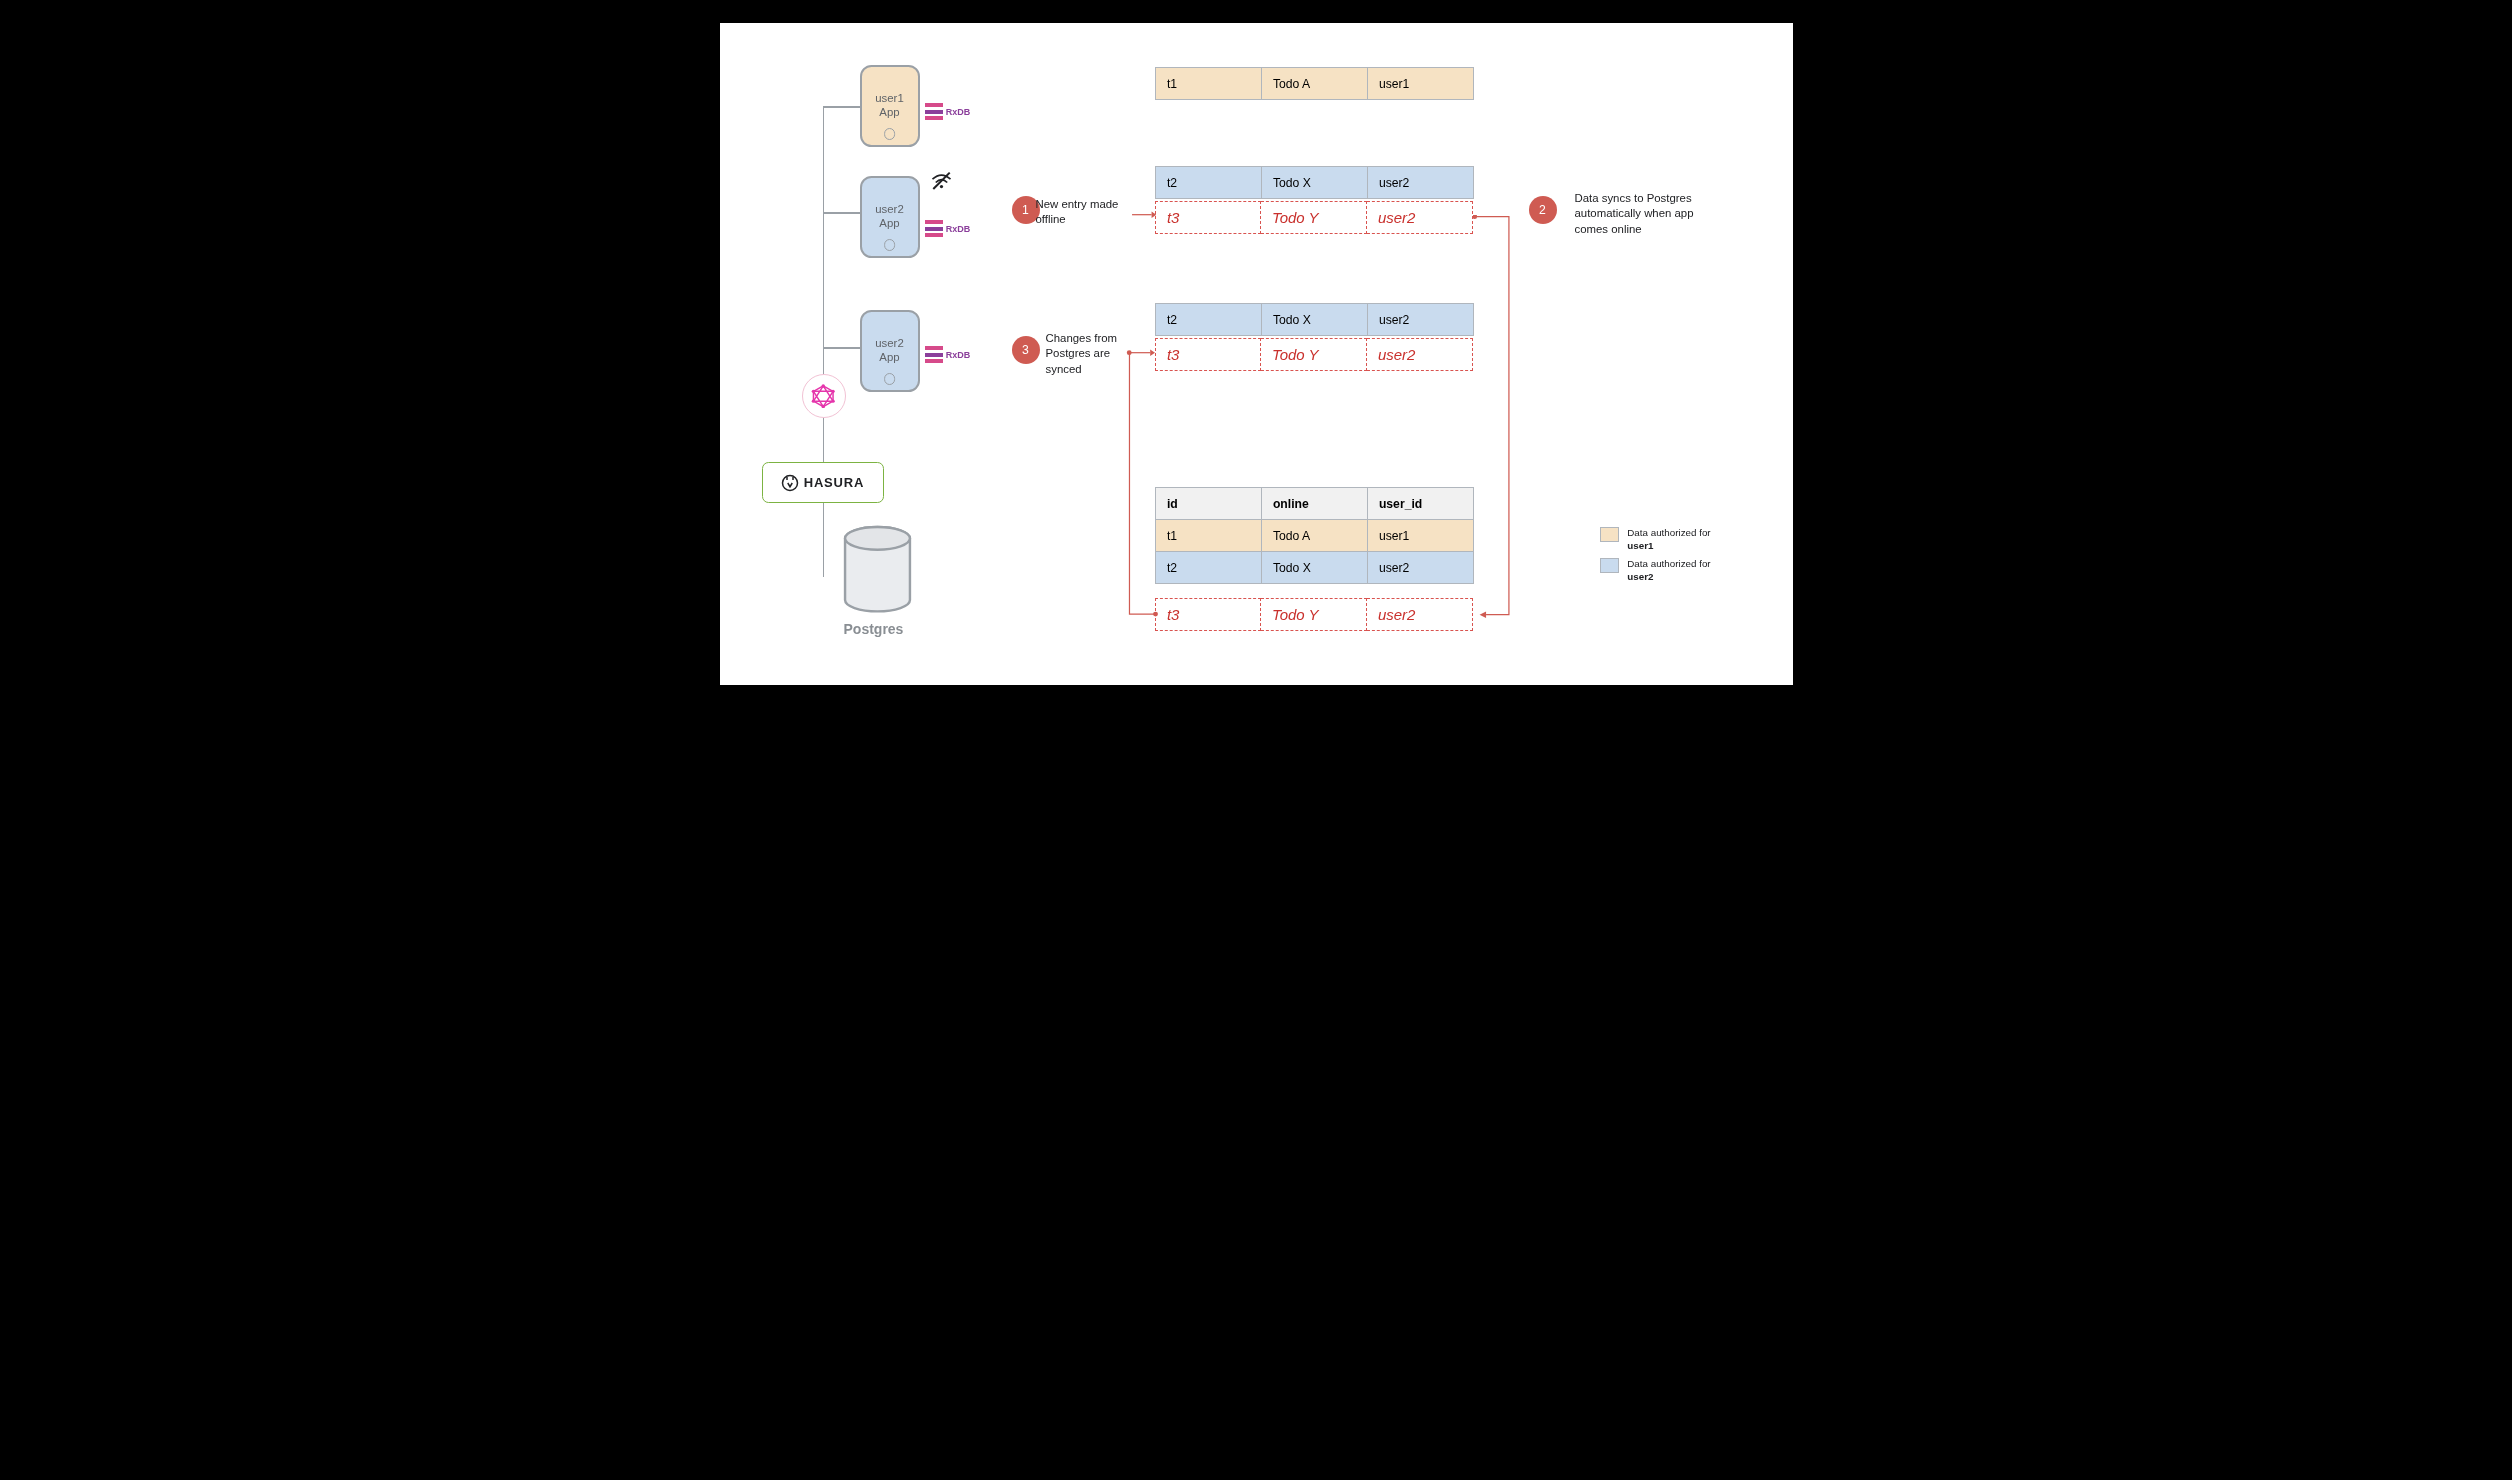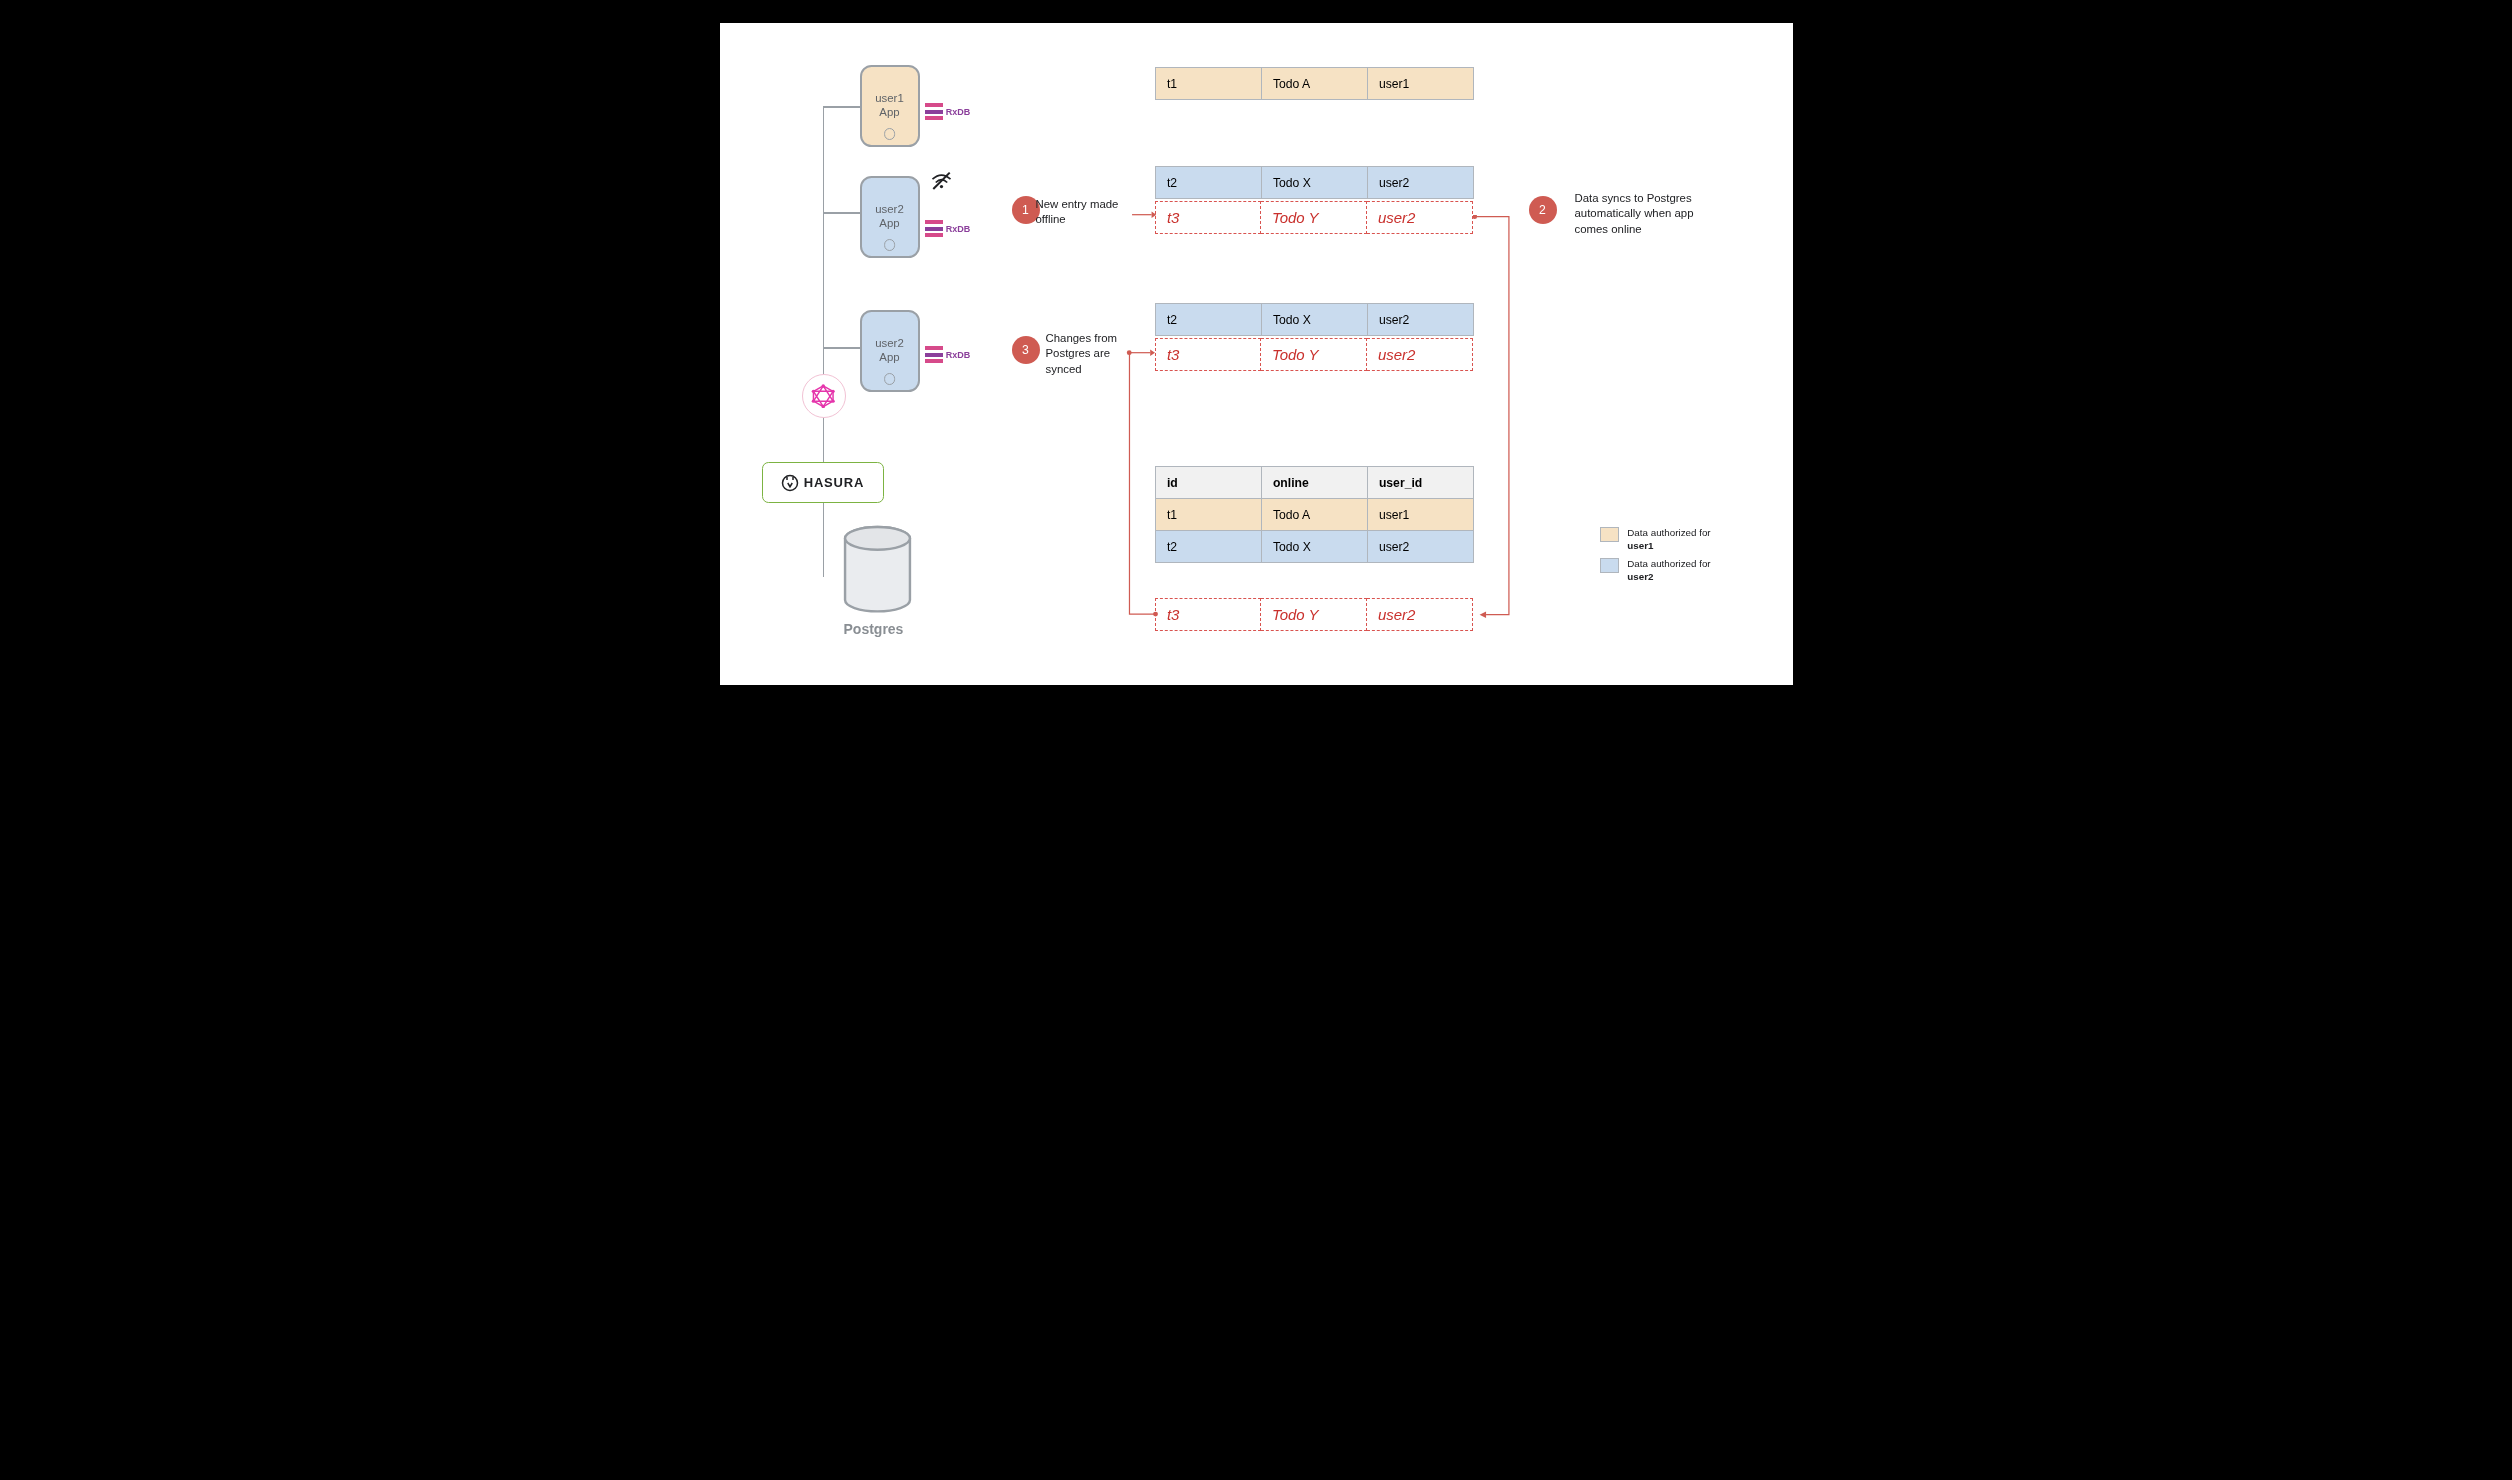--- a/index.html
+++ b/index.html
@@ -305,21 +305,21 @@
     <svg class="arrow" style="left:406px; top:324px; width:29px; height:11.4px;" viewBox="0 0 36 14" width="29" height="11.4">
         <line x1="4" y1="7" x2="30" y2="7" stroke="#cf5b52" stroke-width="1.5"></line>
         <circle cx="4" cy="7" r="3" fill="#cf5b52"></circle>
         <polygon points="30,3 36,7 30,11" fill="#cf5b52"></polygon>
       </svg>
     <svg style="position:absolute; left:406px; top:329px; width:33px; height:280px;" viewBox="0 0 40 344" width="33" height="280">
       <path d="M4 1 L4 322 L36 322" fill="none" stroke="#cf5b52" stroke-width="1.5"></path>
       <circle cx="36" cy="322" r="3" fill="#cf5b52"></circle>
     </svg>
 
-    <table class="tbl" style="left:435px; top:443px;">
+    <table class="tbl" style="left:435px; top:464px;">
       <tbody>
           <tr>
         <th>id</th>
         <th>online</th>
         <th>user_id</th>
       </tr>
       <tr class="u1">
         <td>t1</td>
         <td>Todo A</td>
         <td>user1</td>

